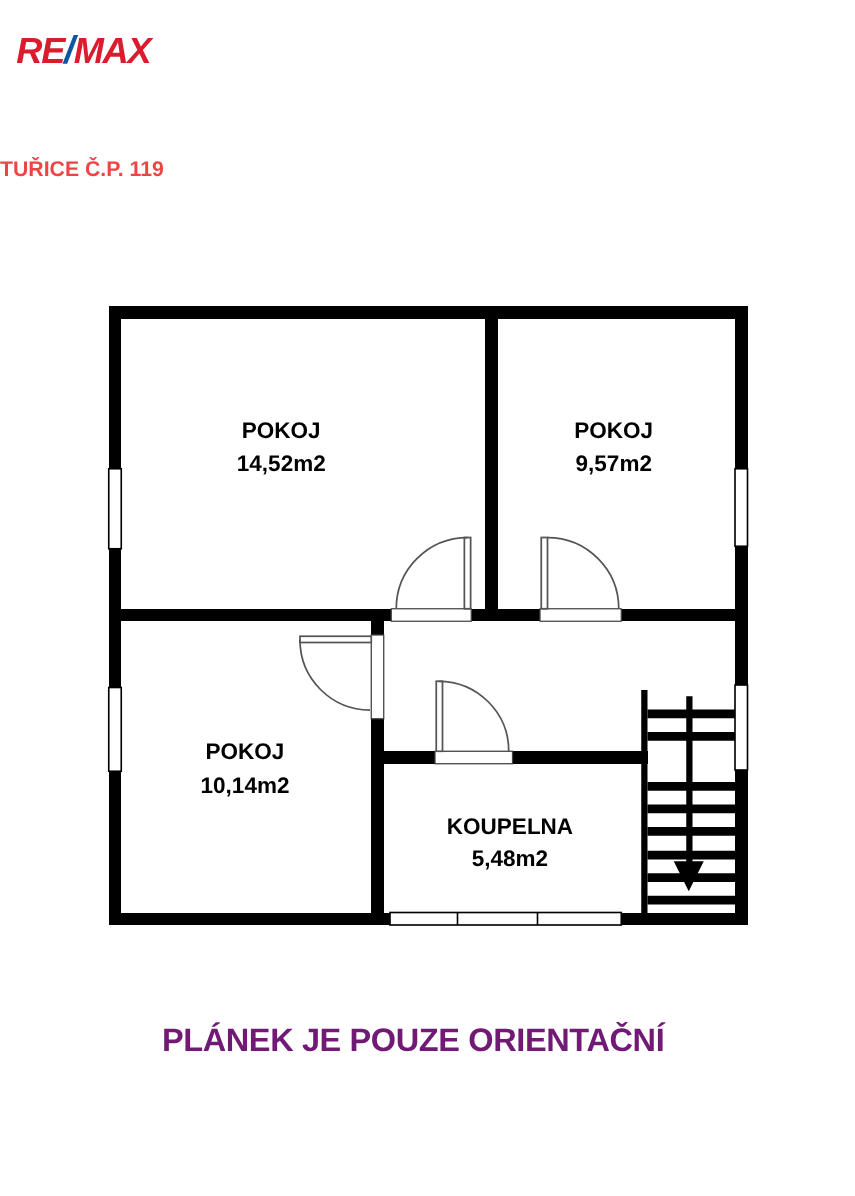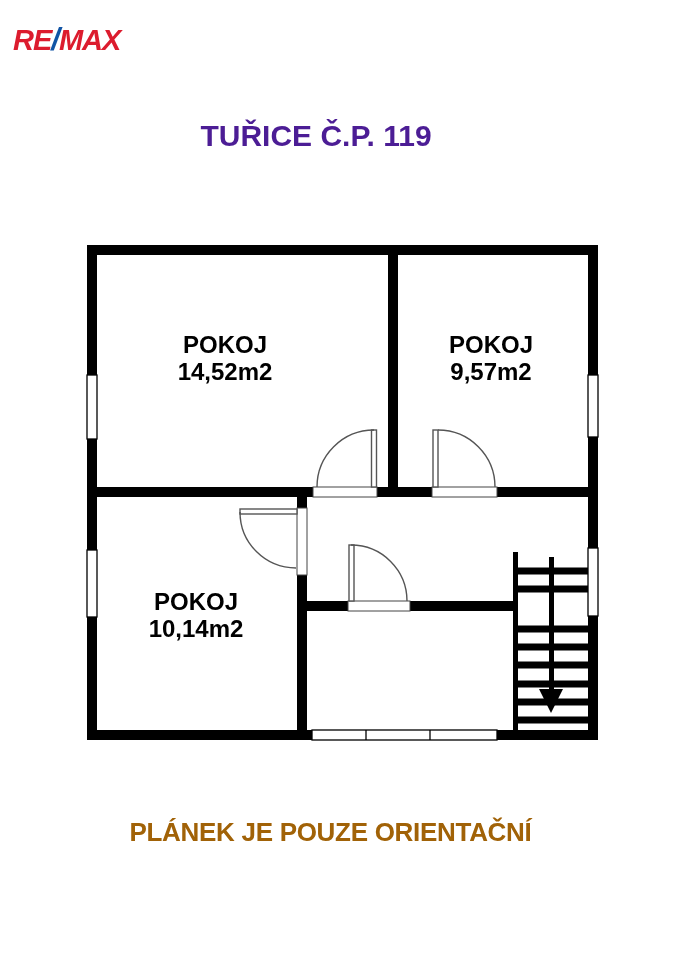--- a/index.html
+++ b/index.html
@@ -8,32 +8,32 @@
     font-family:"Liberation Sans",sans-serif;
   }
   .logo{
     position:absolute;left:13px;top:22px;
     font-style:italic;font-weight:bold;font-size:29px;letter-spacing:-1px;
     white-space:nowrap;
   }
   .logo-slash{font-size:31px;}
   .title{
     position:absolute;left:0;top:122px;width:632px;
-    text-align:center;font-weight:bold;font-size:30px;line-height:27px;color:#4c1d95;
+    text-align:left;font-weight:bold;font-size:17px;line-height:27px;color:#ef4444;
   }
   .plan-svg{position:absolute;left:80px;top:240px;width:525px;height:505px;}
   .room-label{
     position:absolute;transform:translateX(-50%);
     text-align:center;font-weight:bold;color:#000;white-space:nowrap;
   }
-  .room-label .rname,.room-label .rarea{font-size:24px;line-height:27px;}
+  .room-label .rname,.room-label .rarea{font-size:18px;line-height:27px;}
   .room-label.small-gap .rname,.room-label.small-gap .rarea{line-height:26px;}
   .footer{
     position:absolute;left:0;right:0;top:817px;
-    text-align:center;font-weight:bold;font-size:26px;line-height:30px;color:#a16207;
+    text-align:center;font-weight:bold;font-size:26px;line-height:30px;color:#701a75;
     letter-spacing:-0.3px;
   }
 </style>
 </head>
 <body>
 
 <div class="page">
 
   <div class="logo">
     <span class="logo-re" style="color:#dc1c2e">RE</span><span class="logo-slash" style="color:#1054a5">/</span><span class="logo-max" style="color:#dc1c2e">MAX</span>
@@ -113,16 +113,20 @@
     <div class="rname">POKOJ</div>
     <div class="rarea">9,57m2</div>
   </div>
 
   <div class="room-label" style="left:196px;top:588px">
     <div class="rname">POKOJ</div>
     <div class="rarea">10,14m2</div>
   </div>
 
 
+  <div class="room-label small-gap" style="left:408px;top:648px">
+    <div class="rname">KOUPELNA</div>
+    <div class="rarea">5,48m2</div>
+  </div>
 
   <div class="footer">PLÁNEK JE POUZE ORIENTAČNÍ</div>
 
 </div>
 
 </body></html>

